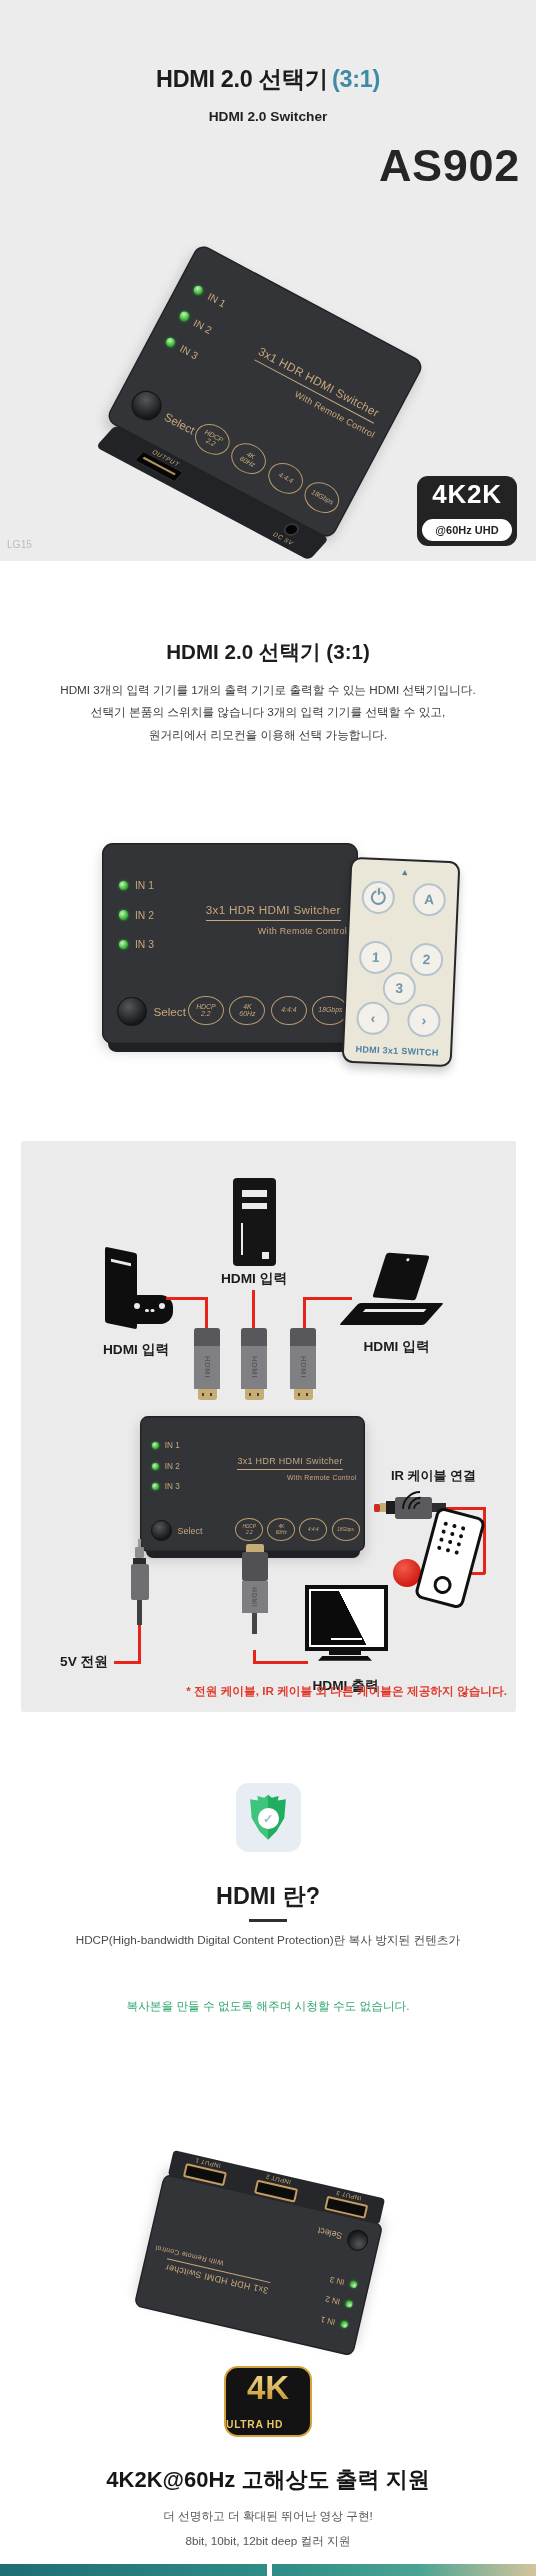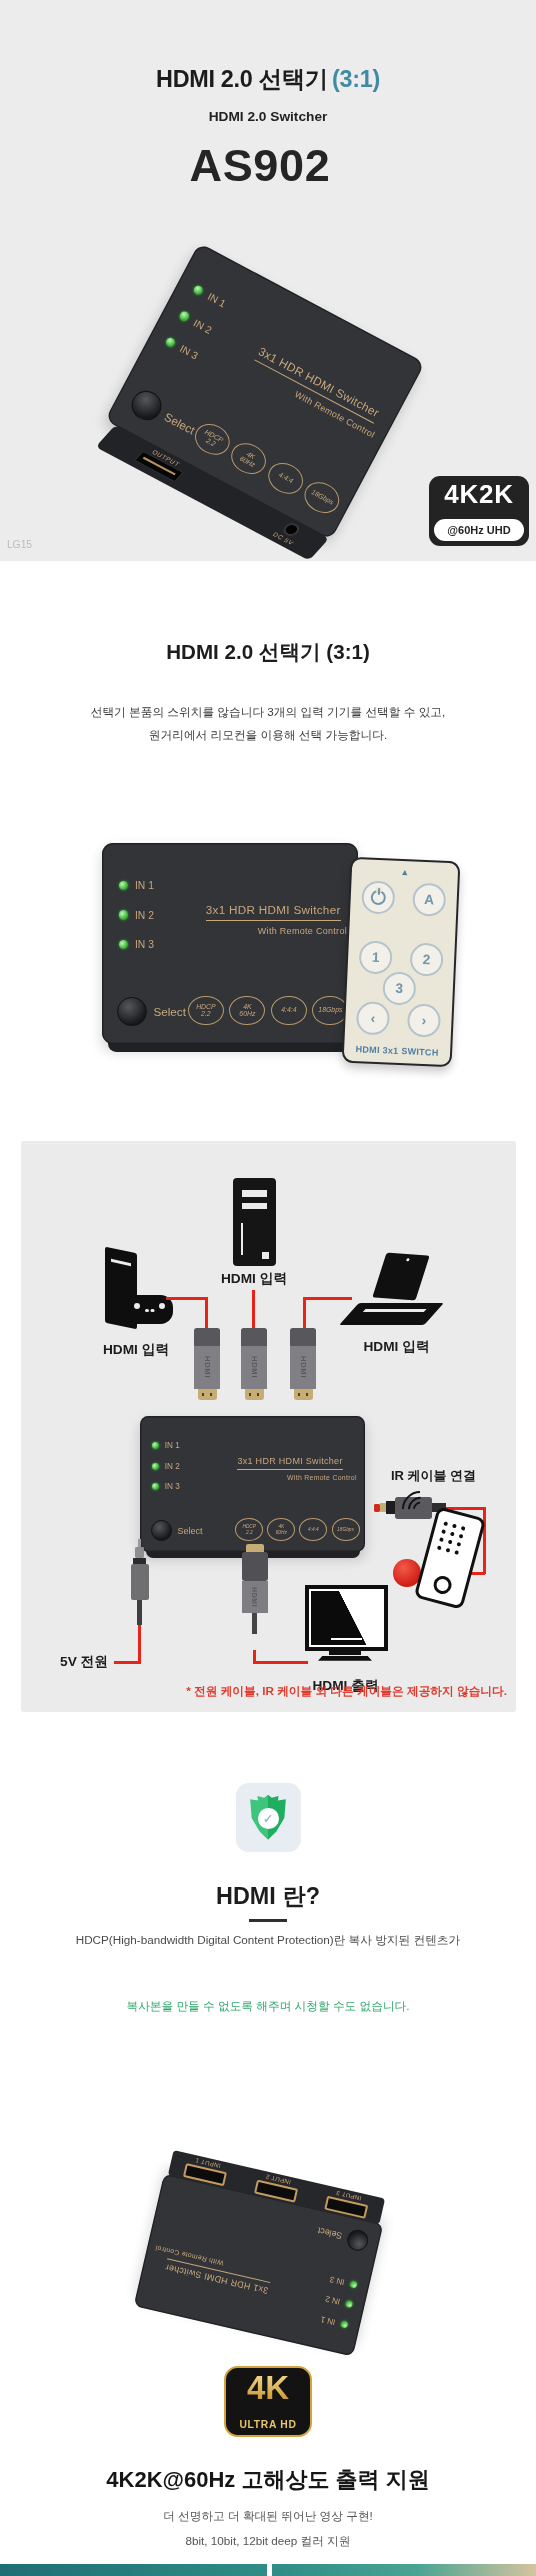--- a/index.html
+++ b/index.html
@@ -4,25 +4,25 @@
 <style>
   html,body{margin:0;padding:0;background:#fff;}
   .page{position:relative;width:536px;height:2576px;background:#fff;overflow:hidden;
         font-family:"Liberation Sans",sans-serif;color:#222;}
 
   
   .sec-hero{position:absolute;left:0;top:0;width:536px;height:561px;background:#ececec;}
   .h1{position:absolute;top:63px;left:0;right:0;text-align:center;font-size:23.4px;font-weight:800;color:#1c1c1c;letter-spacing:-0.3px;}
   .h1 .ratio{color:#3f8aa4;margin-left:4.1px;}
   .h2{position:absolute;top:109px;left:0;right:0;text-align:center;font-size:13.7px;font-weight:700;color:#222;}
-  .model{position:absolute;top:140px;left:0;right:16px;text-align:center;font-size:45px;font-weight:800;color:#252525;letter-spacing:0.7px;}
+  .model{position:absolute;top:140px;left:0;right:16px;text-align:right;font-size:45px;font-weight:800;color:#252525;letter-spacing:0.7px;}
   .watermark{position:absolute;left:6.9px;top:539px;font-size:10.3px;color:#bcbcbc;}
 
   
-  .badge4k2k{position:absolute;left:429px;top:476px;width:100px;height:70px;background:#232323;border-radius:11px;}
+  .badge4k2k{position:absolute;left:417px;top:476px;width:100px;height:70px;background:#232323;border-radius:11px;}
   .badge4k2k .t{position:absolute;top:2.7px;left:0;right:0;text-align:center;color:#fff;font-size:26px;font-weight:800;letter-spacing:0.7px;}
   .badge4k2k .pill{position:absolute;left:4.8px;right:4.8px;bottom:4.8px;height:22px;background:#fff;border-radius:11px;
                    text-align:center;line-height:22px;font-size:11px;font-weight:800;color:#232323;}
 
   
   .dev{position:absolute;background:#323438;border-radius:11px;box-shadow:inset 0 0 0 1.4px rgba(0,0,0,.35), 0 6.9px 12.4px rgba(0,0,0,.18);}
   .dev .dev-bottom{position:absolute;left:5.5px;right:5.5px;bottom:-8.2px;height:9.6px;background:#202124;border-radius:0 0 8.2px 8.2px;}
   .dev-leds{position:absolute;}
   .led-row{display:flex;align-items:center;}
   .led{border-radius:50%;background:radial-gradient(circle at 35% 35%,#c2f7b6,#3db53a 60%,#1c7a1f);box-shadow:0 0 2.7px #2fae2f;}
@@ -182,21 +182,21 @@
   .p3{left:146px;top:2197px;transform:rotate(193deg);}
   .ports-strip{position:absolute;left:4.1px;right:4.1px;bottom:-25px;height:26px;background:#26272a;border-radius:4.1px;display:flex;align-items:center;justify-content:space-around;}
   .slot-grp{text-align:center;}
   .slot3{width:38px;height:10.3px;background:#0c0c0c;border:2.1px solid #c59c5f;border-radius:2.1px;margin:0 auto;}
   .slot3-label{font-size:6.2px;color:#c9a87c;margin-top:1.4px;letter-spacing:0.3px;}
 
   
   .uhd-logo{position:absolute;left:224px;top:2366px;width:88px;height:71px;background:#131313;border:2.7px solid #d4a43c;border-radius:13.7px;box-sizing:border-box;}
   .uhd-4k{position:absolute;top:1.4px;left:0;right:0;text-align:center;font-size:33px;font-weight:800;
           background:linear-gradient(180deg,#f8e29a,#c08a1e);-webkit-background-clip:text;background-clip:text;color:transparent;}
-  .uhd-sub{position:absolute;bottom:5.5px;left:0;right:0;text-align:center;font-size:10.3px;font-weight:800;color:#e9c569;letter-spacing:0.7px;}
+  .uhd-sub{position:absolute;bottom:5.5px;left:0;right:0;font-size:10.3px;font-weight:800;color:#e9c569;letter-spacing:0.7px;}
   .uhd-h{position:absolute;top:2465px;left:0;right:0;text-align:center;font-size:22px;font-weight:800;color:#161616;}
   .uhd-line{position:absolute;left:0;right:0;text-align:center;font-size:11.7px;color:#555;}
 
   
   .strip-l{position:absolute;left:0;top:2564px;width:267px;height:11.7px;background:linear-gradient(90deg,#1e6e74,#2f8c86);}
   .strip-r{position:absolute;left:272px;top:2564px;width:265px;height:11.7px;background:linear-gradient(90deg,#2f8c86 0%,#49a493 55%,#d6c49e 100%);}
 </style>
 </head>
 <body>
 
@@ -259,20 +259,21 @@
     </div>
 
     <div class="badge4k2k">
       <div class="t">4K2K</div>
       <div class="pill">@60Hz UHD</div>
     </div>
     <div class="watermark">LG15</div>
   </div>
 
   <div class="intro-h">HDMI 2.0 선택기 (3:1)</div>
+  <div class="p-line" style="top:683px;">HDMI 3개의 입력 기기를 1개의 출력 기기로 출력할 수 있는 HDMI 선택기입니다.</div>
   <div class="p-line" style="top:705px;">선택기 본품의 스위치를 않습니다 3개의 입력 기기를 선택할 수 있고,</div>
   <div class="p-line" style="top:728px;text-align:center;">원거리에서 리모컨을 이용해 선택 가능합니다.</div>
 
   <div class="dev dev-lg" style="left:102px;top:843px;">
     <div class="dev-bottom"></div>
     <div class="dev-leds">
       <div class="led-row">
           <span class="led"></span>
           <span class="led-label">IN 1</span>
         </div>

